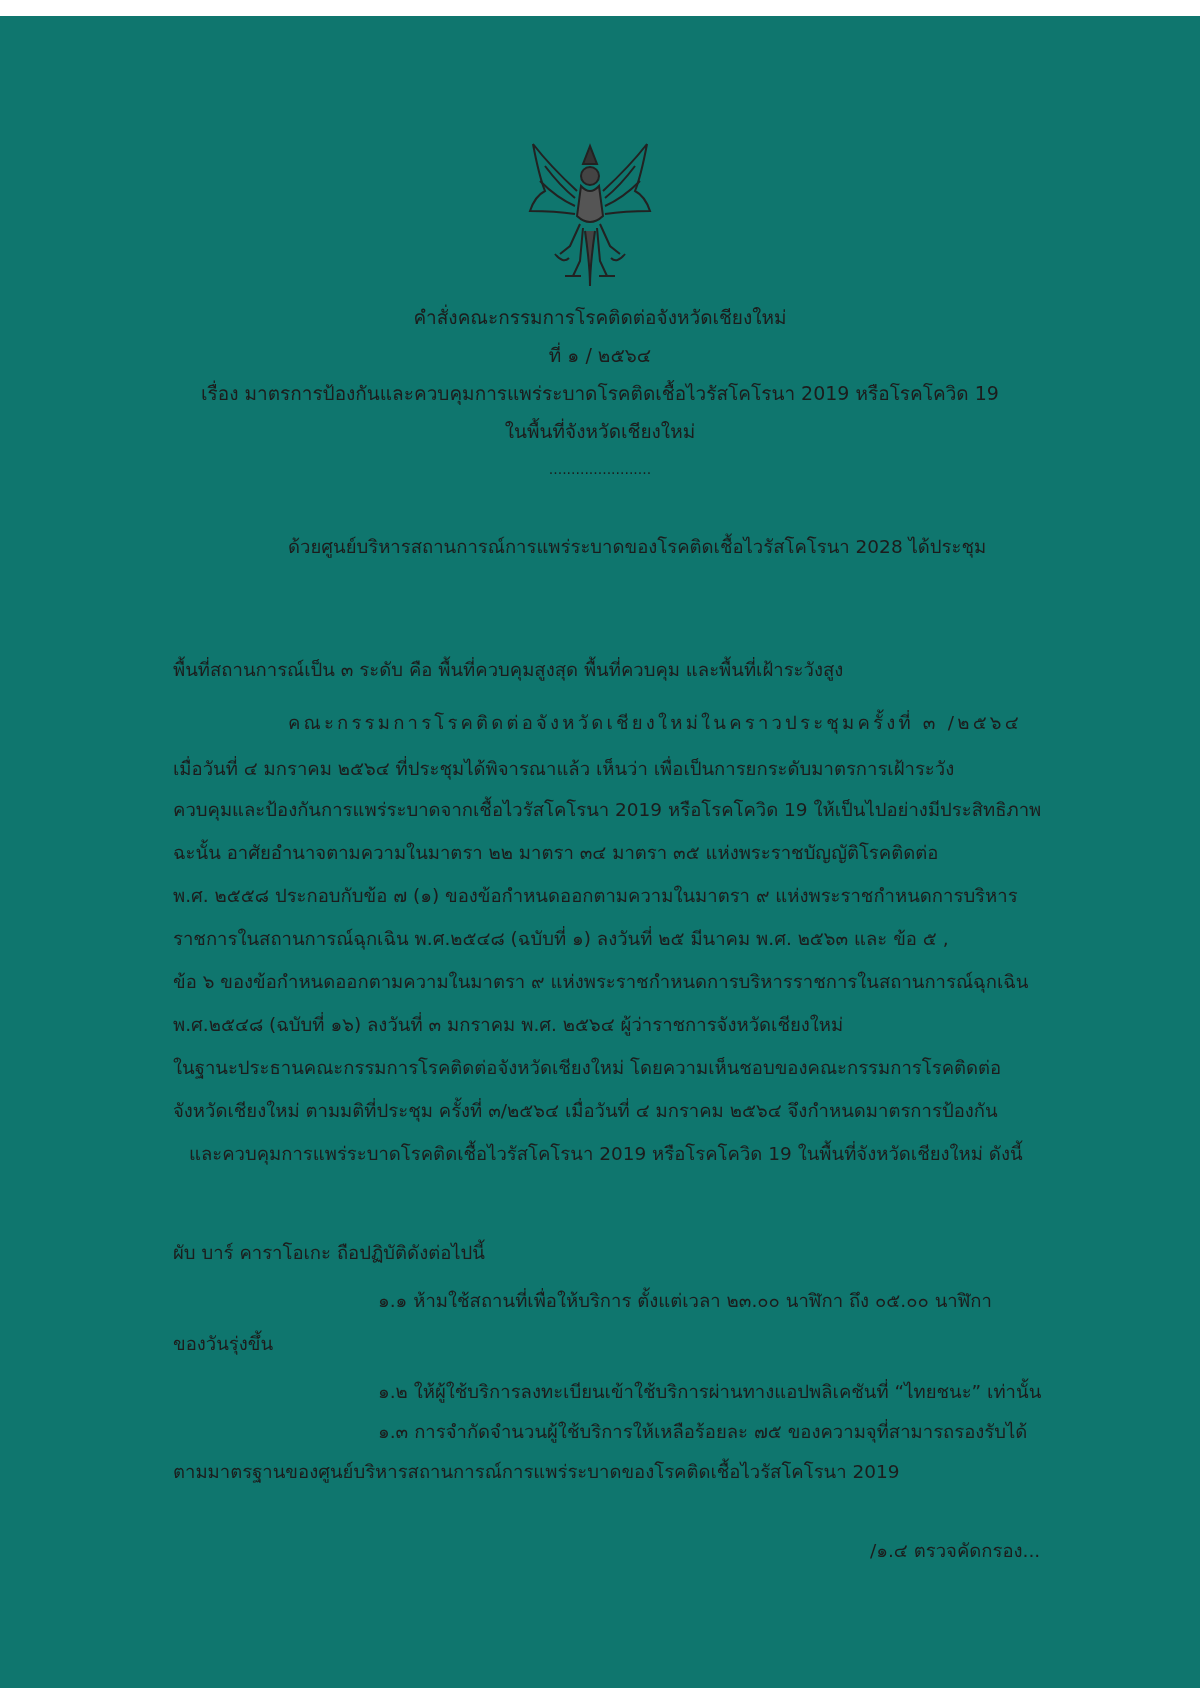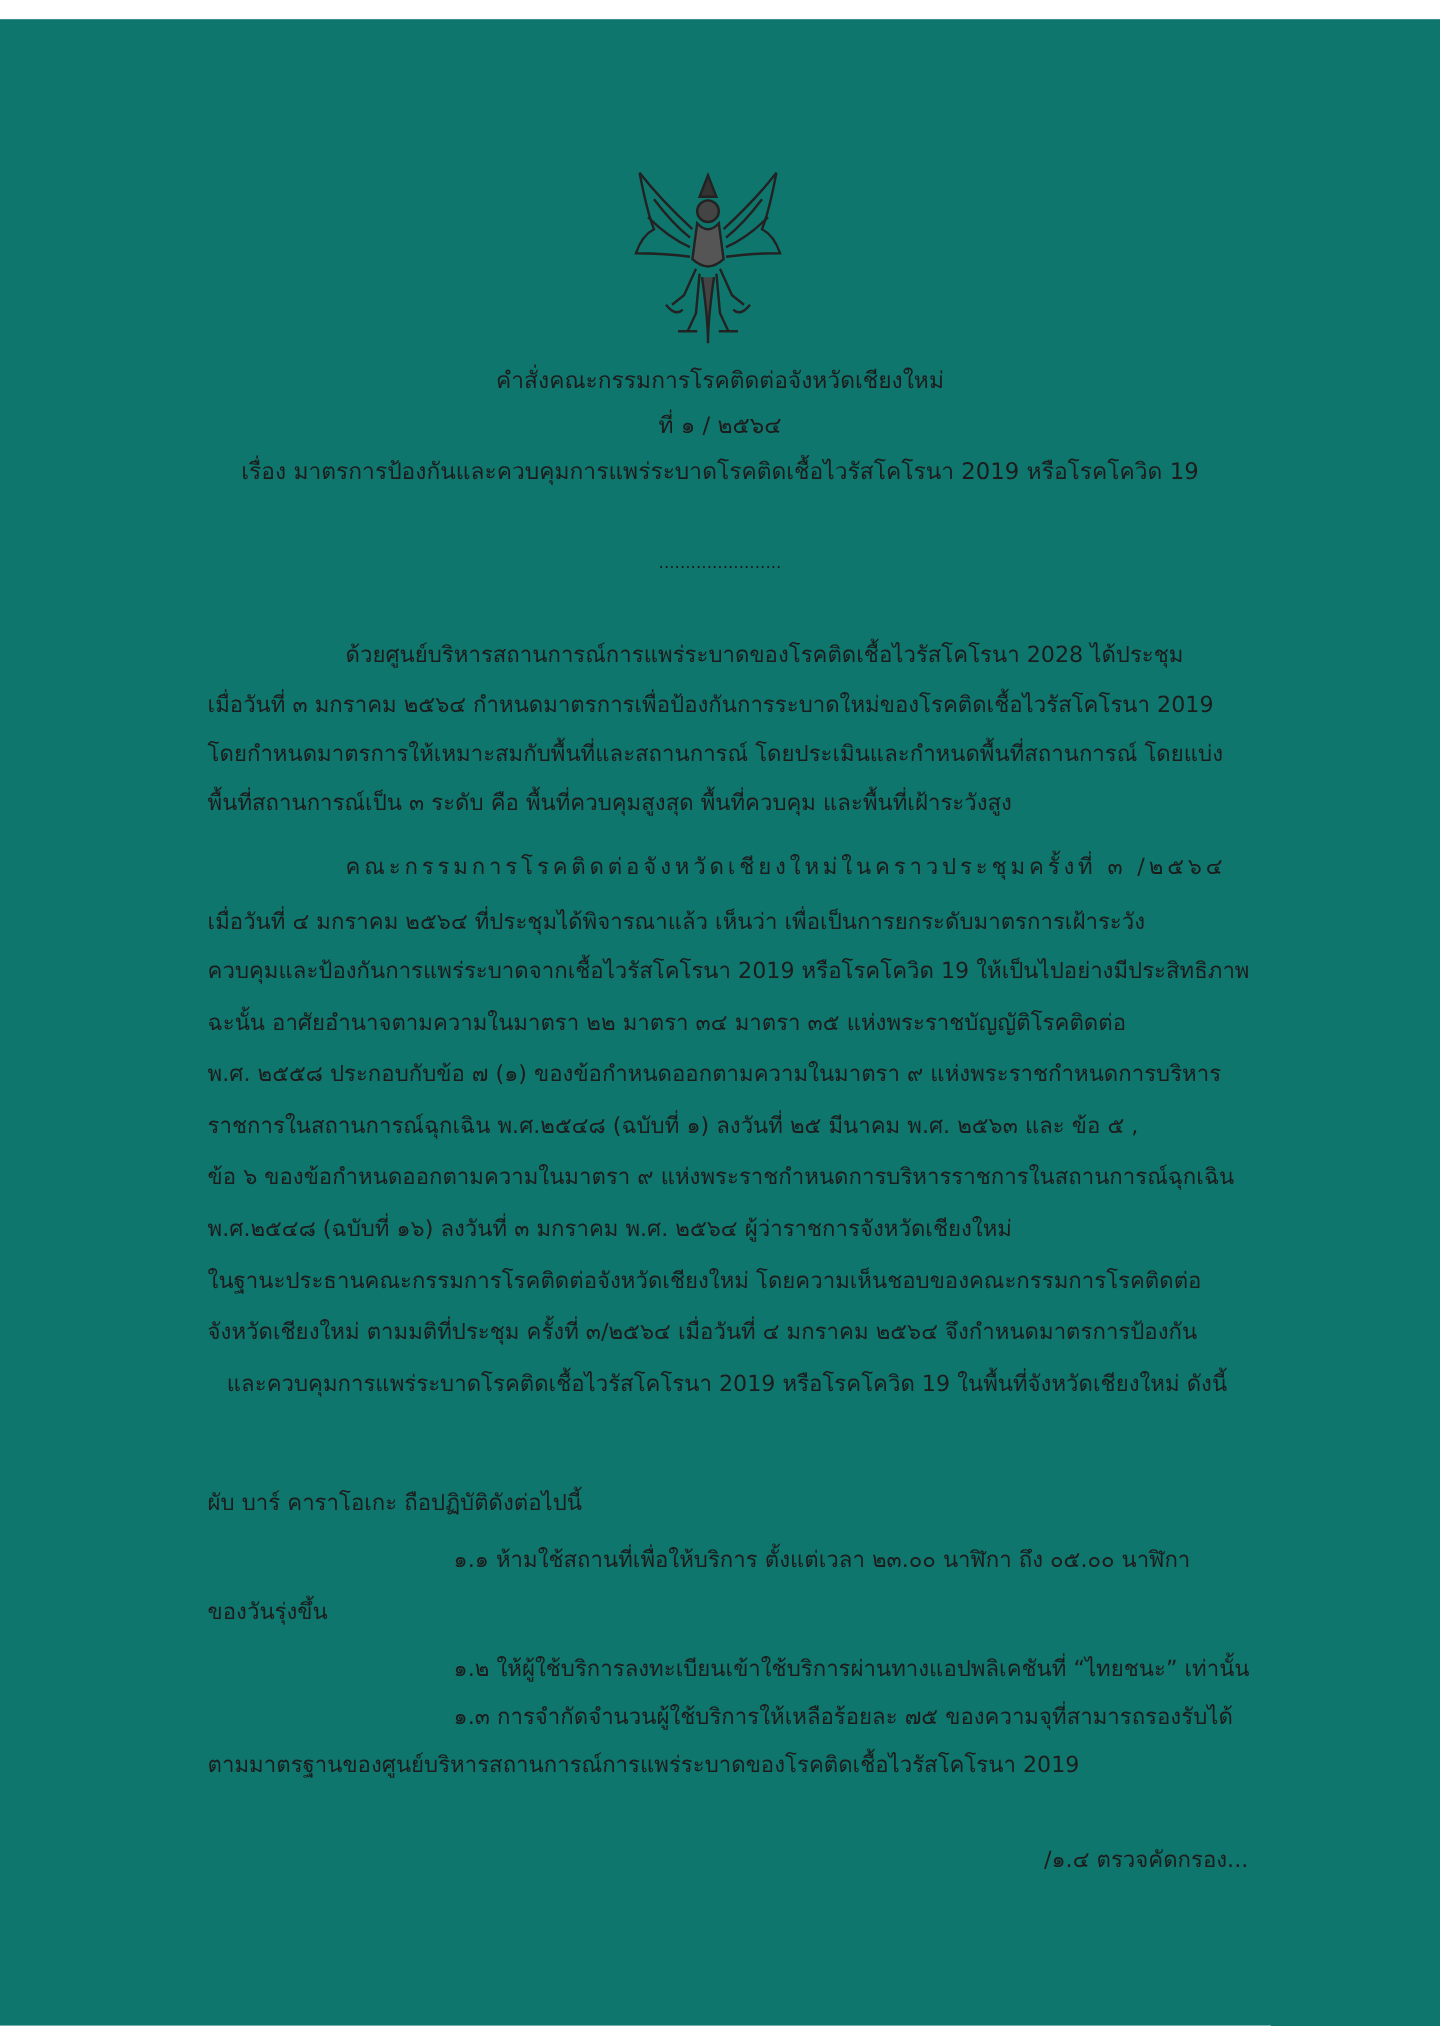--- a/index.html
+++ b/index.html
@@ -32,25 +32,24 @@
       <path d="M58 92 L55 125 L48 140 M72 92 L75 125 L82 140"></path>
       <path d="M60 95 Q65 130 65 150 Q65 130 70 95" fill="#444"></path>
       <path d="M30 118 Q38 128 44 122 M100 118 Q92 128 86 122"></path>
       <path d="M40 140 L56 140 M74 140 L90 140"></path>
     </g>
   </svg>
 
   <div class="line center title" style="top:288px;">คำสั่งคณะกรรมการโรคติดต่อจังหวัดเชียงใหม่</div>
   <div class="line center title" style="top:326px;">ที่ ๑ / ๒๕๖๔</div>
   <div class="line center title" style="top:364px;">เรื่อง มาตรการป้องกันและควบคุมการแพร่ระบาดโรคติดเชื้อไวรัสโคโรนา 2019 หรือโรคโควิด 19</div>
+  <div class="line center title" style="top:402px;">ในพื้นที่จังหวัดเชียงใหม่</div>
   <div class="line center dots" style="top:440px;">.......................</div>
 
   <div class="line" style="left:288px; top:518px;">ด้วยศูนย์บริหารสถานการณ์การแพร่ระบาดของโรคติดเชื้อไวรัสโคโรนา 2028 ได้ประชุม</div>
-  <div class="line" style="left:173px; top:559px;">เมื่อวันที่ ๓ มกราคม ๒๕๖๔ กำหนดมาตรการเพื่อป้องกันการระบาดใหม่ของโรคติดเชื้อไวรัสโคโรนา 2019</div>
-  <div class="line" style="left:173px; top:600px;">โดยกำหนดมาตรการให้เหมาะสมกับพื้นที่และสถานการณ์ โดยประเมินและกำหนดพื้นที่สถานการณ์ โดยแบ่ง</div>
   <div class="line" style="left:173px; top:641px;">พื้นที่สถานการณ์เป็น ๓ ระดับ คือ พื้นที่ควบคุมสูงสุด พื้นที่ควบคุม และพื้นที่เฝ้าระวังสูง</div>
 
   <div class="line spaced" style="left:288px; top:694px;">คณะกรรมการโรคติดต่อจังหวัดเชียงใหม่ในคราวประชุมครั้งที่ ๓ /๒๕๖๔</div>
   <div class="line" style="left:173px; top:740px;">เมื่อวันที่ ๔ มกราคม ๒๕๖๔ ที่ประชุมได้พิจารณาแล้ว เห็นว่า เพื่อเป็นการยกระดับมาตรการเฝ้าระวัง</div>
   <div class="line" style="left:173px; top:781px;">ควบคุมและป้องกันการแพร่ระบาดจากเชื้อไวรัสโคโรนา 2019 หรือโรคโควิด 19 ให้เป็นไปอย่างมีประสิทธิภาพ</div>
   <div class="line" style="left:173px; top:824px;">ฉะนั้น อาศัยอำนาจตามความในมาตรา ๒๒ มาตรา ๓๔ มาตรา ๓๕ แห่งพระราชบัญญัติโรคติดต่อ</div>
   <div class="line" style="left:173px; top:867px;">พ.ศ. ๒๕๕๘ ประกอบกับข้อ ๗ (๑) ของข้อกำหนดออกตามความในมาตรา ๙ แห่งพระราชกำหนดการบริหาร</div>
   <div class="line" style="left:173px; top:910px;">ราชการในสถานการณ์ฉุกเฉิน พ.ศ.๒๕๔๘ (ฉบับที่ ๑) ลงวันที่ ๒๕ มีนาคม พ.ศ. ๒๕๖๓ และ ข้อ ๕ ,</div>
   <div class="line" style="left:173px; top:953px;">ข้อ ๖ ของข้อกำหนดออกตามความในมาตรา ๙ แห่งพระราชกำหนดการบริหารราชการในสถานการณ์ฉุกเฉิน</div>
   <div class="line" style="left:173px; top:996px;">พ.ศ.๒๕๔๘ (ฉบับที่ ๑๖) ลงวันที่ ๓ มกราคม พ.ศ. ๒๕๖๔  ผู้ว่าราชการจังหวัดเชียงใหม่</div>

